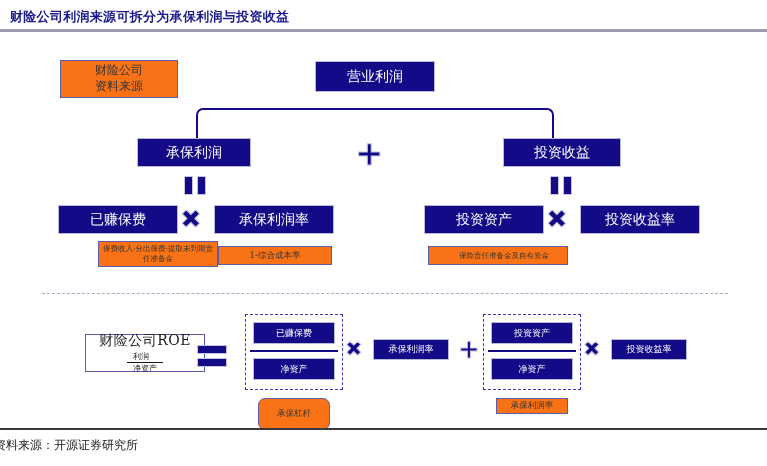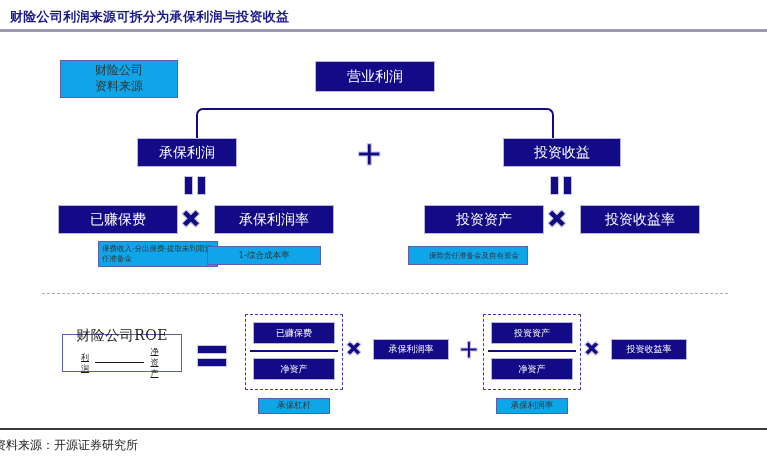--- a/index.html
+++ b/index.html
@@ -30,23 +30,23 @@
   }
 
   
   .nbox{
     position:absolute;background:#120a87;border:1px solid #b9b9d4;
     color:#ffffff;display:flex;align-items:center;justify-content:center;
     text-align:center;line-height:1.15;box-sizing:border-box;
   }
   
   .wbox{
-    position:absolute;background:#0ea5e9;border:1px solid #5b5bb0;
+    position:absolute;background:#f97316;border:1px solid #5b5bb0;
     color:#333333;display:flex;align-items:center;justify-content:center;
-    line-height:1.3;box-sizing:border-box;
+    text-align:center;line-height:1.3;box-sizing:border-box;
   }
   .dashbox{
     position:absolute;background:transparent;border:1px dashed #3a3ab5;
     box-sizing:border-box;
   }
 
   
   .eq-v{position:absolute;display:flex;gap:4px;}
   .eq-v i{display:block;width:9px;height:19px;background:#120a87;border:1px solid #c6c6de;box-sizing:border-box;}
   .eq-h{position:absolute;display:flex;flex-direction:column;gap:4px;}
@@ -64,24 +64,24 @@
   .bracket{
     position:absolute;border:2px solid #120a87;border-bottom:none;
     border-top-left-radius:7px;border-top-right-radius:7px;
     box-sizing:border-box;background:transparent;
   }
 
   
   .roebox{
     position:absolute;background:#ffffff;border:1px solid #5b5bb0;
     box-sizing:border-box;display:flex;flex-direction:column;
-    align-items:center;justify-content:center;color:#1a1a1a;
+    align-items:center;justify-content:center;color:#1a1a1a;margin-left:23px;
   }
   .roe-title{font-size:14px;letter-spacing:.5px;}
-  .roe-frac{display:flex;flex-direction:row;align-items:center;margin-top:1px;text-decoration:underline;}
+  .roe-frac{display:flex;flex-direction:column;align-items:flex-start;margin-top:1px;}
   .roe-frac .num{font-size:8px;padding:0 6px;}
   .roe-frac .bar{height:1px;background:#1a1a1a;width:100%;min-width:30px;}
   .roe-frac .den{font-size:8px;padding:0 6px;}
 
   
   .fracline{position:absolute;height:2px;background:#120a87;}
 
   .cap{font-size:7.5px;}
   .cap2{font-size:8.5px;}
 </style>
@@ -95,21 +95,21 @@
   <span>财险公司</span>
   <span>资料来源</span>
 </div>
 
 <div class="nbox" style="left:315px;top:61px;width:120px;height:31px;font-size:14px;">
   <span>营业利润</span>
 </div>
 
 <div class="bracket" style="left:196px;top:108px;width:358px;height:30px;"></div>
 
-<div class="nbox" style="left:137px;top:138px;width:100px;height:29px;font-size:14px;">
+<div class="nbox" style="left:137px;top:138px;width:114px;height:29px;font-size:14px;">
   <span>承保利润</span>
 </div>
 
 <div class="plus" style="left:355px;top:136px;font-size:34px;">+</div>
 
 <div class="nbox" style="left:503px;top:138px;width:118px;height:29px;font-size:14px;">
   <span>投资收益</span>
 </div>
 
 <div class="eq-v" style="left:184px;top:176px;">
@@ -138,25 +138,25 @@
 <div class="times" style="left:546px;top:206px;font-size:26px;">✖</div>
 
 <div class="nbox" style="left:580px;top:205px;width:120px;height:29px;font-size:14px;">
   <span>投资收益率</span>
 </div>
 
 <div class="wbox cap" style="left:58px;top:241px;width:120px;height:26px;padding:0 3px;margin-left:40px;">
   <span>保费收入-分出保费-提取未到期责任准备金</span>
 </div>
 
-<div class="wbox cap2" style="left:207px;top:246px;width:114px;height:19px;">
+<div class="wbox cap2" style="left:218px;top:246px;width:114px;height:19px;">
   <span>1-综合成本率</span>
 </div>
 
-<div class="wbox cap" style="left:408px;top:246px;width:120px;height:19px;padding-left:12px;">
+<div class="wbox cap" style="left:428px;top:246px;width:140px;height:19px;padding-left:12px;">
   <span>保险责任准备金及自有资金</span>
 </div>
 
 <div class="mid-rule"></div>
 
 <div class="roebox" style="left:62px;top:334px;width:120px;height:38px;">
   <span class="roe-title">财险公司ROE</span>
   <span class="roe-frac">
     <span class="num">利润</span>
     <span class="bar"></span>
@@ -171,21 +171,21 @@
 
 <div class="dashbox" style="left:245px;top:314px;width:98px;height:76px;"></div>
 
 <div class="nbox" style="left:253px;top:322px;width:82px;height:22px;font-size:9px;">
   <span>已赚保费</span>
 </div>
 <div class="fracline" style="left:250px;top:350px;width:88px;"></div>
 <div class="nbox" style="left:253px;top:358px;width:82px;height:22px;font-size:9px;">
   <span>净资产</span>
 </div>
-<div class="wbox cap2" style="left:258px;top:398px;width:72px;height:16px;">
+<div class="wbox cap2" style="left:258px;top:398px;width:72px;height:32px;border-radius:7px;">
   <span>承保杠杆</span>
 </div>
 
 <div class="times" style="left:345px;top:339px;font-size:21px;">✖</div>
 
 <div class="nbox" style="left:373px;top:339px;width:76px;height:21px;font-size:9px;">
   <span>承保利润率</span>
 </div>
 
 <div class="plus" style="left:458px;top:336px;font-size:26px;">+</div>

